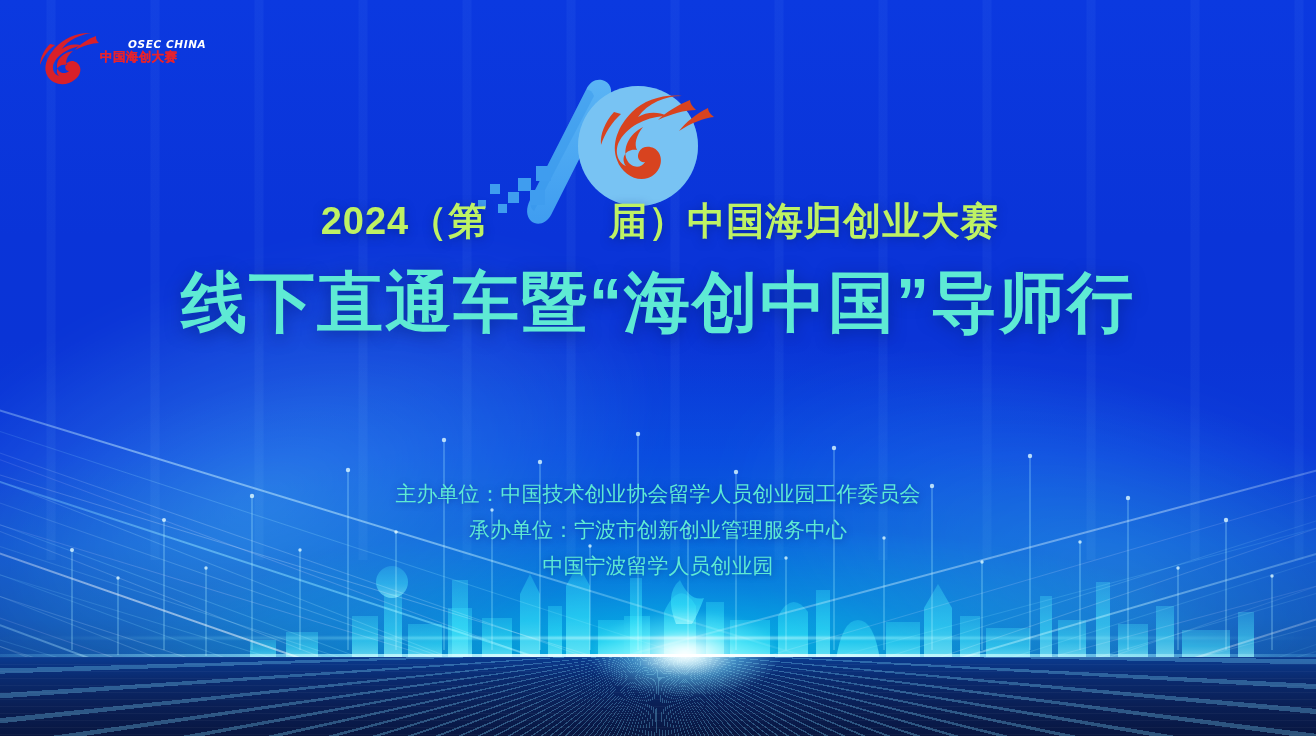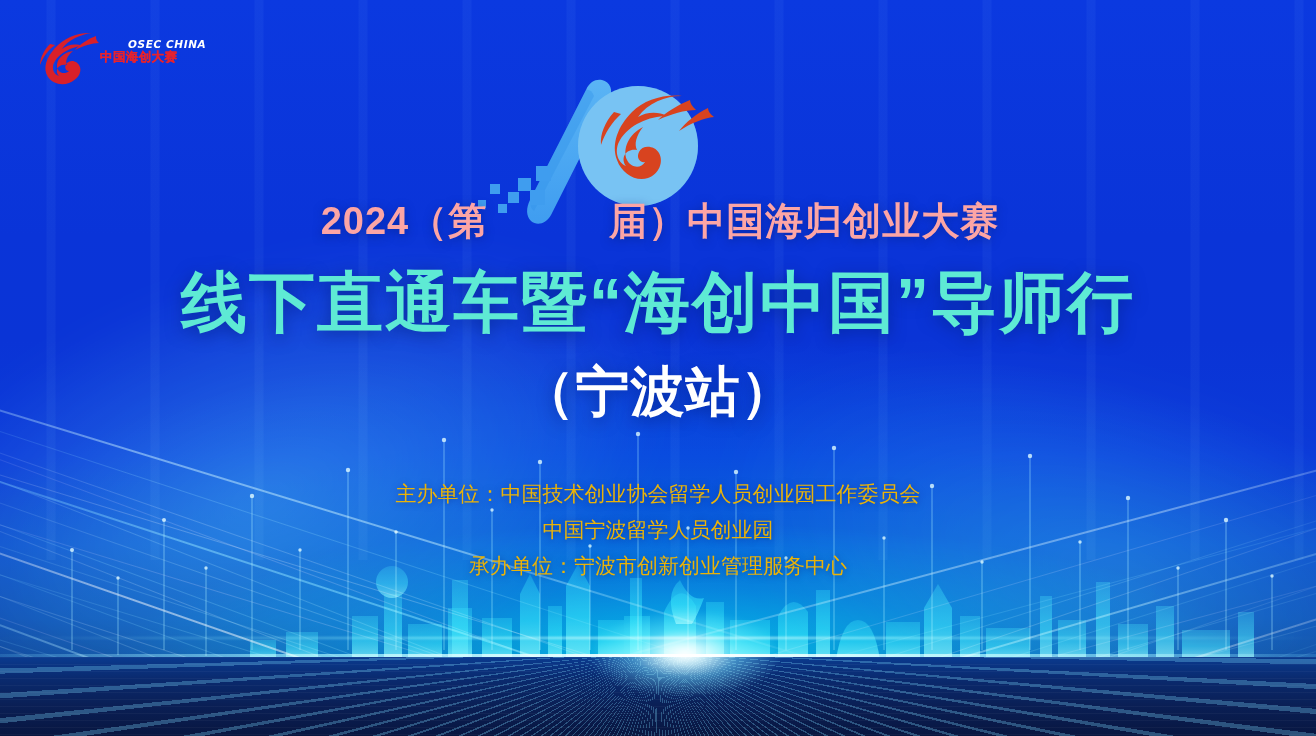--- a/index.html
+++ b/index.html
@@ -107,21 +107,21 @@
     letter-spacing:.4px; line-height:15px; white-space:nowrap;
     -webkit-text-stroke:.2px #e8222c;
   }
 
   
   .emblem{position:absolute; left:468px; top:78px; width:250px; height:152px;}
 
   
   .line-year{
     position:absolute; left:4px; right:0; top:196px;
-    text-align:center; color:#fca5a5;
+    text-align:center; color:#bef264;
     font-size:38px; font-weight:700; letter-spacing:1px;
     text-shadow:0 2px 10px rgba(0,30,120,.5);
     white-space:nowrap;
   }
   .line-year .gap{display:inline-block; width:122px;}
 
   .line-main{
     position:absolute; left:0; right:0; top:266px;
     text-align:center; color:#5eead4;
     font-size:66px; font-weight:700; letter-spacing:2px;
@@ -132,21 +132,21 @@
     position:absolute; left:0; right:0; top:360px;
     text-align:center; color:#fff;
     font-size:54px; font-weight:700; letter-spacing:1px;
     line-height:62px; white-space:nowrap;
     text-shadow:0 3px 16px rgba(0,25,110,.55);
   }
 
   .orgs{
     position:absolute; left:0; right:0; top:476px;
     text-align:center;
-    color:#eab308;
+    color:#5eead4;
     font-size:21px; line-height:36px; font-weight:400;
     text-shadow:0 1px 6px rgba(0,40,140,.6);
   }
   .orgs div{white-space:nowrap;}
 </style>
 </head>
 <body>
 
 <div id="poster">
 
@@ -368,21 +368,20 @@
       <path d="M240 30 C228 36 218 44 211 53 C223 45 236 40 246 39 C242 36 240 33 240 30 Z"></path>
       <path d="M146 34 C137 44 132 56 133 67 C137 55 144 44 153 36 Z"></path>
     </g>
   </svg>
 
   <div class="line-year">
     <span>2024（第</span><span class="gap"></span><span>届）中国海归创业大赛</span>
   </div>
 
   <div class="line-main">线下直通车暨“海创中国”导师行</div>
-  <div class="line-sub">（宁波站）</div>
 
   <div class="orgs">
     <div>主办单位：中国技术创业协会留学人员创业园工作委员会</div>
+    <div>承办单位：宁波市创新创业管理服务中心</div>
     <div>中国宁波留学人员创业园</div>
-    <div>承办单位：宁波市创新创业管理服务中心</div>
   </div>
 
 </div>
 
 </body></html>

